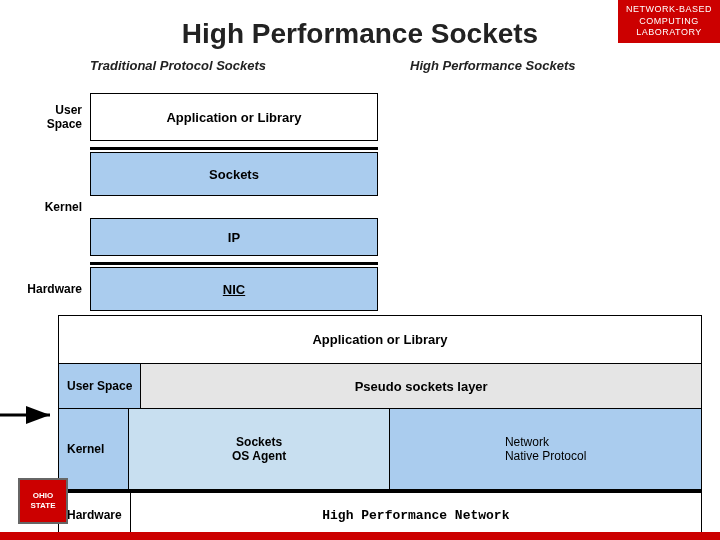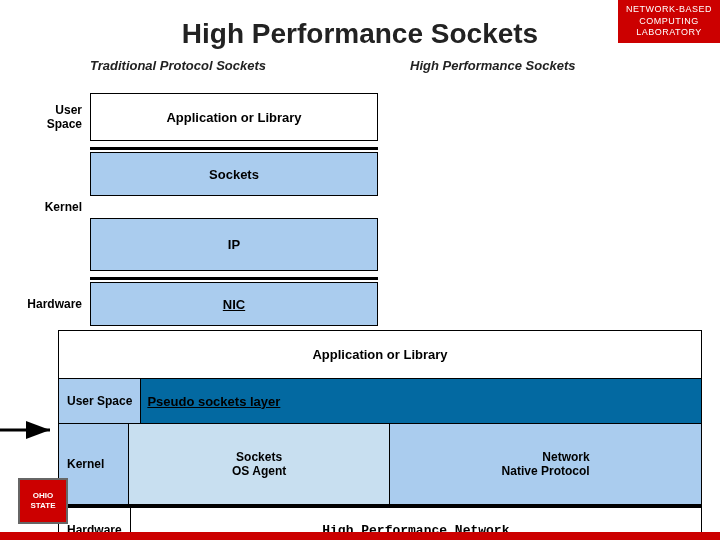--- a/index.html
+++ b/index.html
@@ -214,21 +214,21 @@
       </div>
     </div>
 
     <div class="left-layer">
       <div class="left-label">Kernel</div>
     </div>
 
     <div class="left-layer">
       <div class="left-label"></div>
       <div class="left-box-container">
-        <div class="box box-blue" style="height:53px;">IP</div>
+        <div class="box box-blue" style="height:38px;">IP</div>
       </div>
     </div>
 
     <div style="display:flex; flex-direction:row;">
       <div style="width:72px;"></div>
       <div style="flex:1;">
           <div class="separator"></div>
         </div>
     </div>
 
@@ -257,36 +257,36 @@
     <div style="border: 1.5px solid #000; background: #aaccee; position: relative;">
 
       <div style="display:flex; align-items:center; padding: 4px 6px; background: #ffffff; border-bottom: 1.5px solid #000; min-height: 48px;">
         <div style="font-size:13px; font-weight:bold; text-align:center; width:100%;">Application or Library</div>
       </div>
 
       <div style="display:flex; flex-direction:row; align-items:stretch; background:#aaccee; border-bottom:1.5px solid #000;">
         <div style="padding: 4px 8px; display:flex; align-items:center; border-right: 1.5px solid #000; min-width:70px; background:#aaccee;">
           <div style="font-size:12px; font-weight:bold; text-align:center;">User Space</div>
         </div>
-        <div style="flex:1; padding:4px 6px; min-height:44px; display:flex; align-items:center; justify-content:flex-start; background:#0369a1; border: none; text-decoration: underline;">
+        <div style="flex:1; padding:4px 6px; min-height:44px; display:flex; align-items:center; justify-content:center; background:#e5e5e5; border: none;">
           <div style="font-size:13px; font-weight:bold; text-align:center;">Pseudo sockets layer</div>
         </div>
       </div>
 
       <div style="display:flex; flex-direction:row; align-items:stretch; background:#aaccee; border-bottom:1.5px solid #000;">
         <div style="padding: 4px 8px; display:flex; align-items:center; border-right: 1.5px solid #000; min-width:70px; background:#aaccee;">
           <div style="font-size:12px; font-weight:bold; text-align:center;">Kernel</div>
         </div>
         <div style="flex:1; display:flex; flex-direction:row;">
           <div style="flex:1; padding:4px 4px; min-height:80px; display:flex; align-items:center; justify-content:center; background:#c8dff0; border-right:1.5px solid #000;">
             <div style="font-size:12px; font-weight:bold; text-align:center; white-space:pre-line;">Sockets
 OS Agent</div>
           </div>
           <div style="flex:1.2; padding:4px 4px; min-height:80px; display:flex; align-items:center; justify-content:center; background:#aaccee;">
-            <div style="font-size:12px; font-weight:bold; text-align:right; white-space:pre-line;">Network
+            <div style="font-size:12px; font-weight:normal; text-align:left; white-space:pre-line;">Network
 Native Protocol</div>
           </div>
         </div>
       </div>
 
       <div style="height:3px; background:#000; width:100%;"></div>
 
       <div style="display:flex; flex-direction:row; align-items:stretch; background:#ffffff; min-height:44px;">
         <div style="padding: 4px 8px; display:flex; align-items:center; border-right: 1.5px solid #000; min-width:70px; background:#ffffff;">
           <div style="font-size:12px; font-weight:bold; text-align:center;">Hardware</div>

